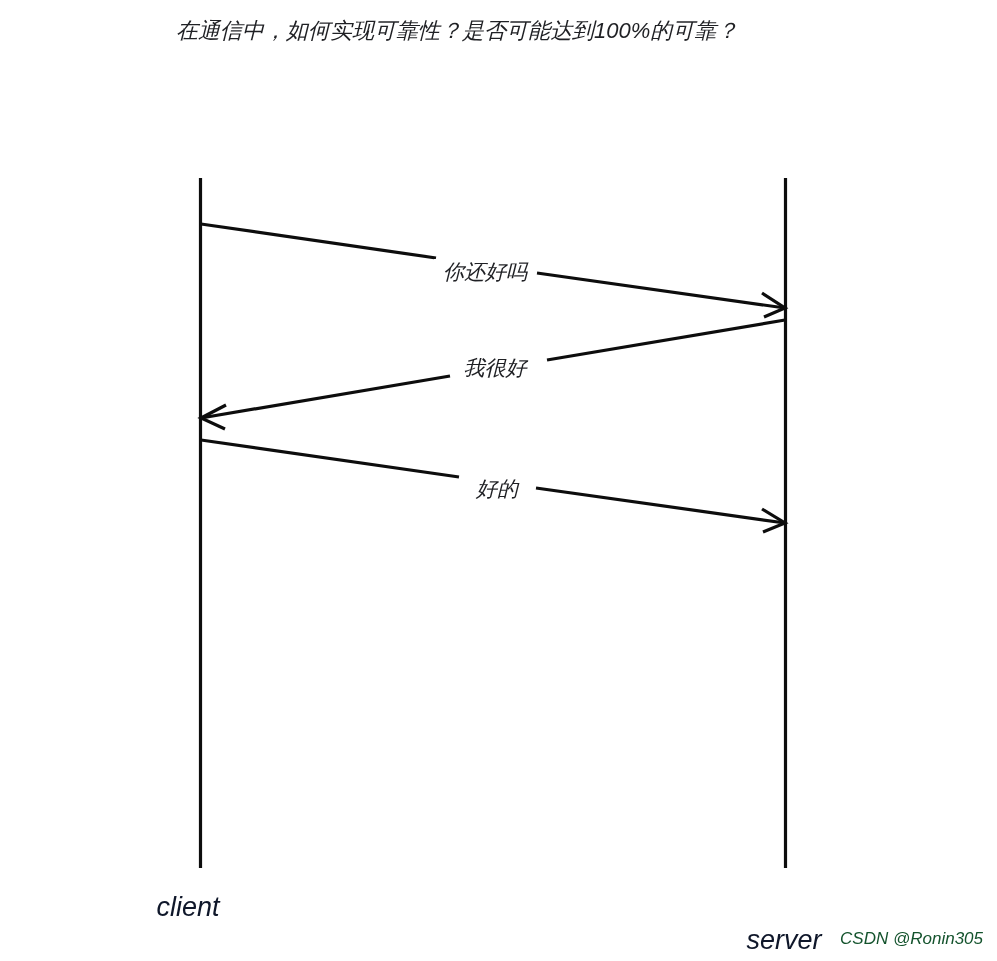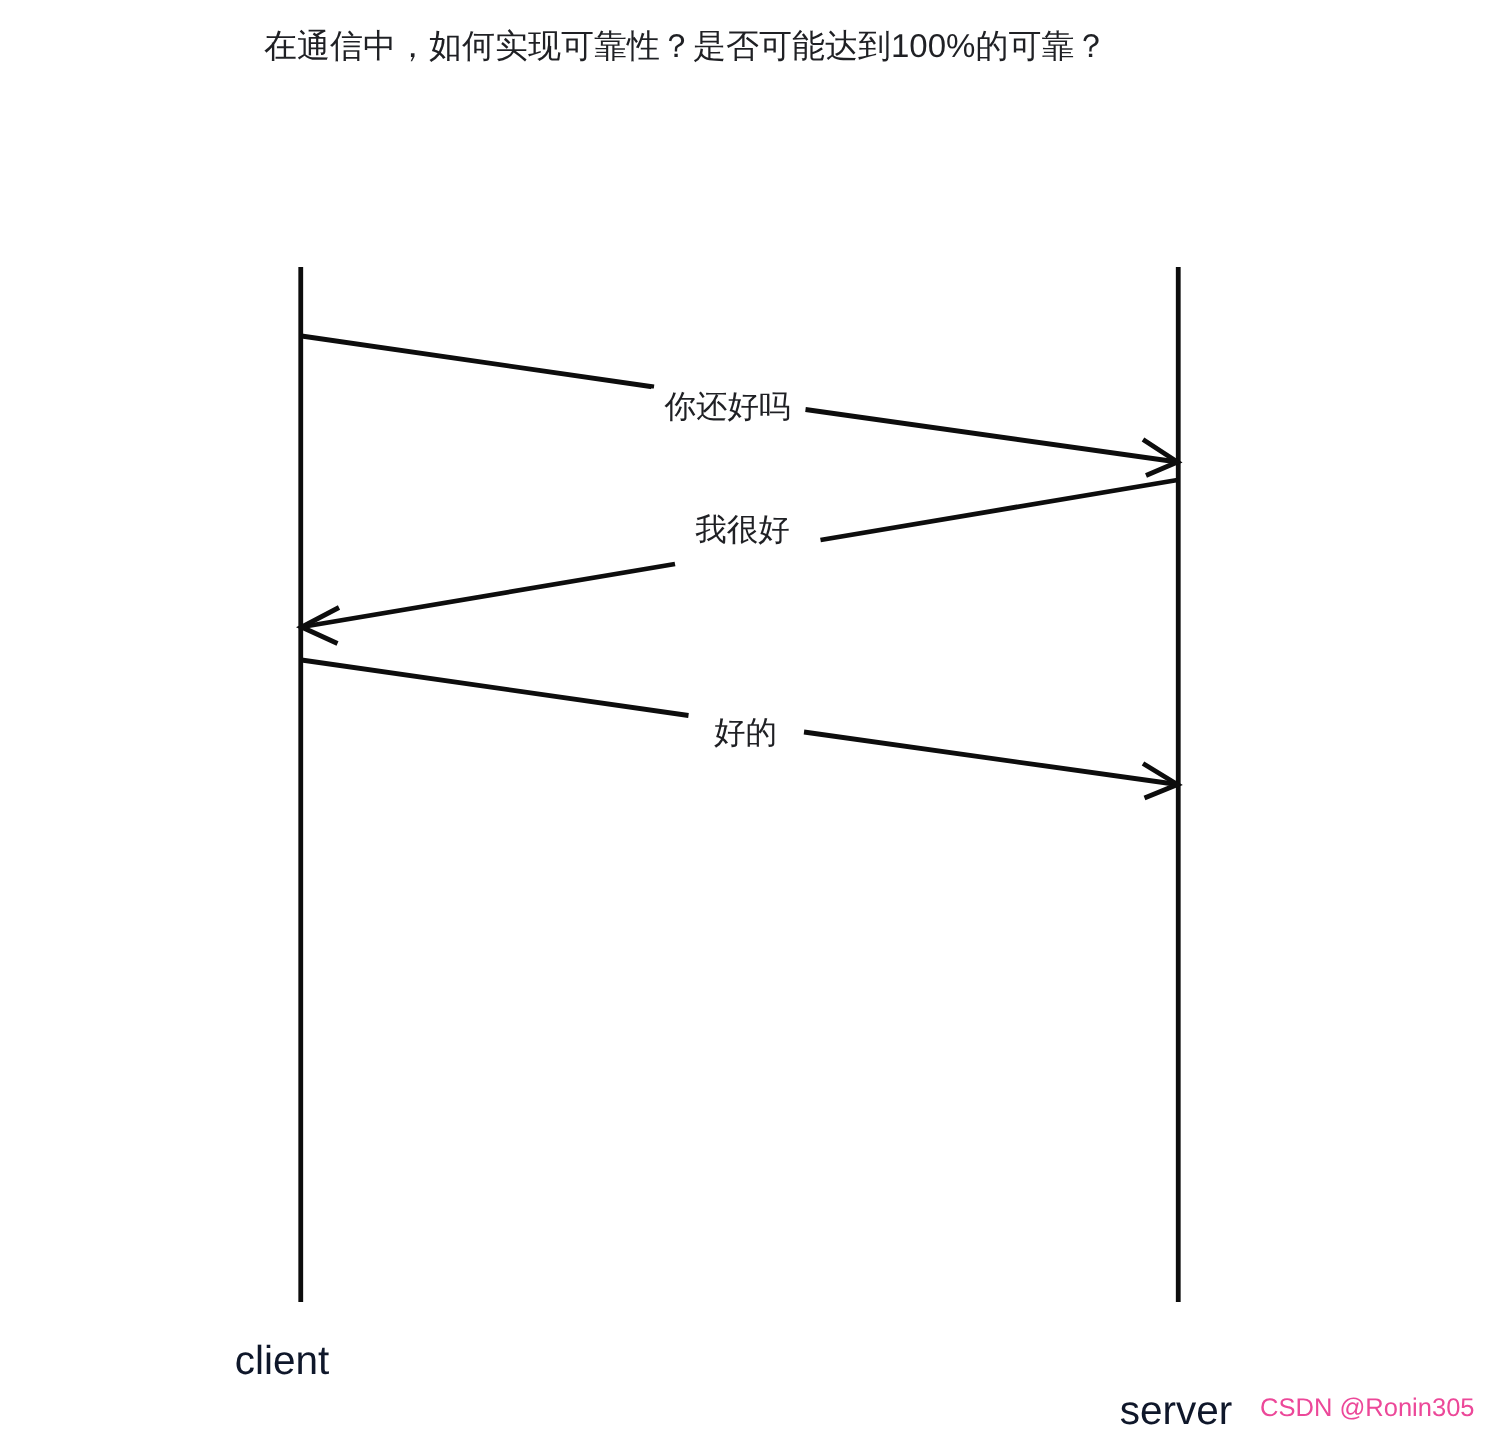--- a/index.html
+++ b/index.html
@@ -9,20 +9,21 @@
   }
   body {
     font-family: "Liberation Sans", "DejaVu Sans", sans-serif;
   }
   #canvas {
     position: relative;
     width: 997px;
     height: 961px;
     background: #ffffff;
     overflow: hidden;
+    font-style: italic;
   }
   .diagram-title {
     position: absolute;
     left: 176px;
     top: 16px;
     font-size: 22px;
     line-height: 30px;
     color: #1f2024;
     white-space: nowrap;
     letter-spacing: 0px;
@@ -69,21 +70,21 @@
     color: #0f172a;
     white-space: nowrap;
     transform: translateX(-50%);
   }
   .watermark {
     position: absolute;
     right: 14px;
     bottom: 11px;
     font-size: 17px;
     line-height: 22px;
-    color: #ec4899;
+    color: #14532d;
     white-space: nowrap;
   }
 </style>
 </head>
 <body>
 
 <div id="canvas">
 
   <div class="diagram-title">在通信中，如何实现可靠性？是否可能达到100%的可靠？</div>
 
@@ -107,21 +108,21 @@
 
     <g>
       <line class="msg-line" x1="201" y1="440" x2="459" y2="477"></line>
       <line class="msg-line" x1="536" y1="488" x2="785" y2="523"></line>
       <polyline class="msg-head" points="762,509 785,523 763,532"></polyline>
     </g>
   </svg>
 
   <div class="msg-label" style="left:485px; top:272px;">你还好吗</div>
 
-  <div class="msg-label" style="left:495px; top:354px;">我很好</div>
+  <div class="msg-label" style="left:495px; top:368px;">我很好</div>
 
   <div class="msg-label" style="left:497px; top:489px;text-align:right;">好的</div>
 
   <div class="actor-label" style="left:188px; top:891px;">client</div>
 
   <div class="actor-label" style="left:784px; top:924px;">server</div>
 
   <div class="watermark">CSDN @Ronin305</div>
 
 </div>

